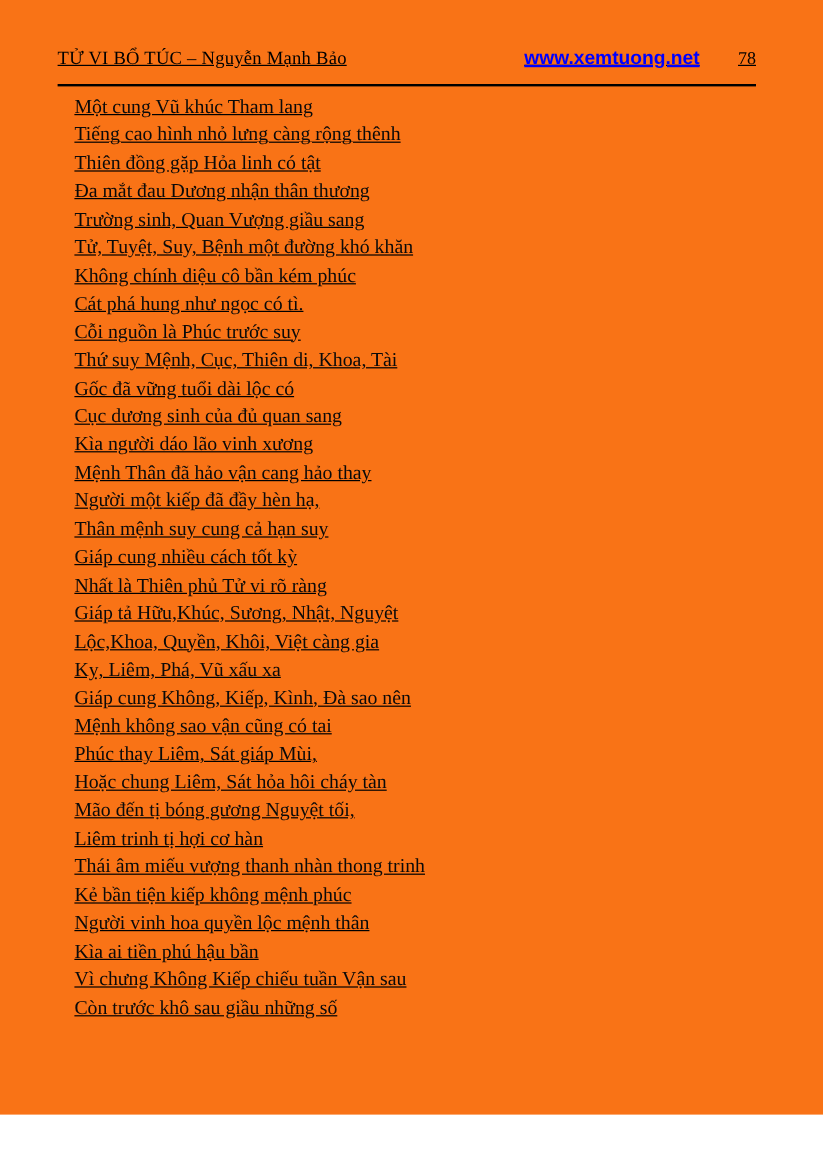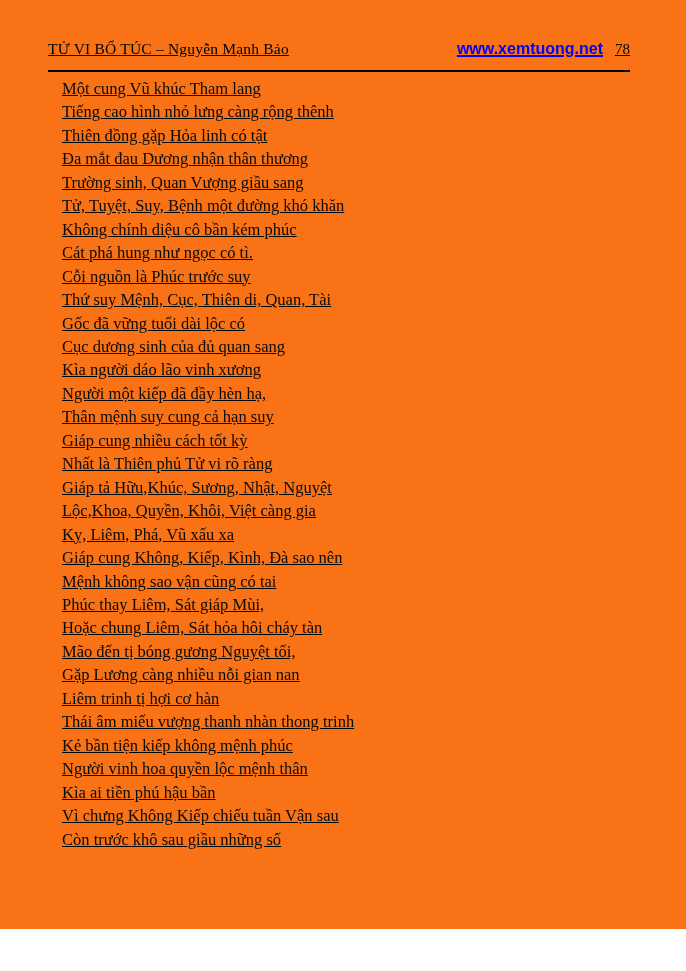--- a/index.html
+++ b/index.html
@@ -22,21 +22,21 @@
   }
   .header-title {
     font-size: 15.5px;
     color: #000000;
     letter-spacing: 0.2px;
     white-space: nowrap;
   }
   .header-right {
     display: flex;
     align-items: baseline;
-    gap: 12px;
+    gap: 32px;
   }
   .site-link {
     font-family: "Liberation Sans", sans-serif;
     font-weight: bold;
     font-size: 16px;
     color: #0000ff;
     text-decoration: underline;
     text-decoration-thickness: 2px;
     white-space: nowrap;
     cursor: pointer;
@@ -88,28 +88,29 @@
       <div class="poem-line">Trường sinh, Quan Vượng giầu sang</div>
 
       <div class="poem-line">Tử, Tuyệt, Suy, Bệnh một đường khó khăn</div>
 
       <div class="poem-line">Không chính diệu cô bần kém phúc</div>
 
       <div class="poem-line">Cát phá hung như ngọc có tì.</div>
 
       <div class="poem-line">Cỗi nguồn là Phúc trước suy</div>
 
-      <div class="poem-line">Thứ suy Mệnh, Cục, Thiên di, Quan, Tài</div>
+      <div class="poem-line">Thứ suy Mệnh, Cục, Thiên di, Khoa, Tài</div>
 
       <div class="poem-line">Gốc đã vững tuổi dài lộc có</div>
 
       <div class="poem-line">Cục dương sinh của đủ quan sang</div>
 
       <div class="poem-line">Kìa người dáo lão vinh xương</div>
 
+      <div class="poem-line">Mệnh Thân đã hảo vận cang hảo thay</div>
 
       <div class="poem-line">Người một kiếp đã đầy hèn hạ,</div>
 
       <div class="poem-line">Thân mệnh suy cung cả hạn suy</div>
 
       <div class="poem-line">Giáp cung nhiều cách tốt kỳ</div>
 
       <div class="poem-line">Nhất là Thiên phủ Tử vi rõ ràng</div>
 
       <div class="poem-line">Giáp tả Hữu,Khúc, Sương, Nhật, Nguyệt</div>
@@ -121,21 +122,20 @@
       <div class="poem-line">Giáp cung Không, Kiếp, Kình, Đà sao nên</div>
 
       <div class="poem-line">Mệnh không sao vận cũng có tai</div>
 
       <div class="poem-line">Phúc thay Liêm, Sát giáp Mùi,</div>
 
       <div class="poem-line">Hoặc chung Liêm, Sát hỏa hôi cháy tàn</div>
 
       <div class="poem-line">Mão đến tị bóng gương Nguyệt tối,</div>
 
-      <div class="poem-line">Gặp Lương càng nhiều nỗi gian nan</div>
 
       <div class="poem-line">Liêm trinh tị hợi cơ hàn</div>
 
       <div class="poem-line">Thái âm miếu vượng thanh nhàn thong trinh</div>
 
       <div class="poem-line">Kẻ bần tiện kiếp không mệnh phúc</div>
 
       <div class="poem-line">Người vinh hoa quyền lộc mệnh thân</div>
 
       <div class="poem-line">Kìa ai tiền phú hậu bần</div>

